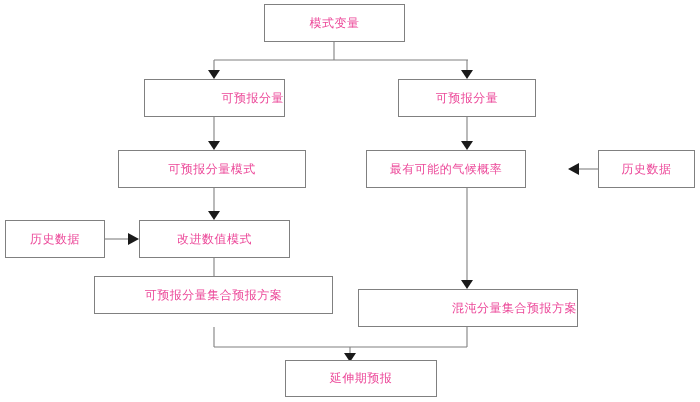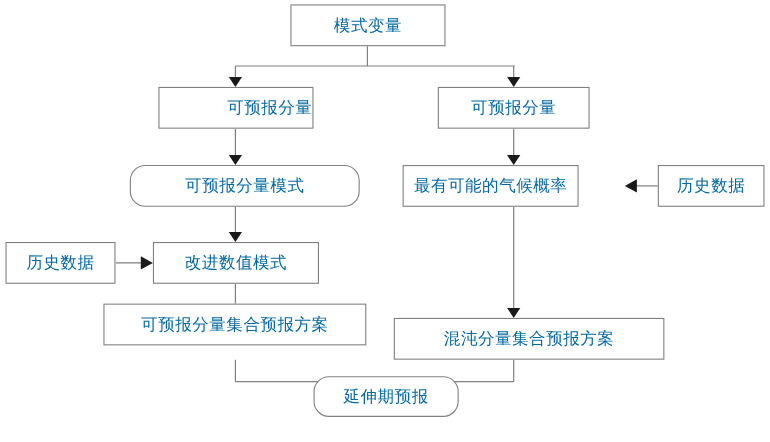--- a/index.html
+++ b/index.html
@@ -16,22 +16,22 @@
     overflow: hidden;
   }
   .node {
     position: absolute;
     box-sizing: border-box;
     border: 1px solid #808080;
     background: #ffffff;
     display: flex;
     align-items: center;
     justify-content: center;
-    color: #0369a1;
-    font-size: 15px;
+    color: #ec4899;
+    font-size: 12px;
     letter-spacing: 0.5px;
     white-space: nowrap;
     z-index: 2;
   }
   svg.edges {
     position: absolute;
     left: 0;
     top: 0;
     width: 700px;
     height: 402px;
@@ -96,21 +96,21 @@
   </div>
 
   <div class="node" style="left:144px; top:79px; width:141px; height:38px;justify-content:flex-end;">
     <span>可预报分量</span>
   </div>
 
   <div class="node" style="left:398px; top:79px; width:138px; height:38px;">
     <span>可预报分量</span>
   </div>
 
-  <div class="node" style="left:118px; top:150px; width:209px; height:38px;border-radius:14px;">
+  <div class="node" style="left:118px; top:150px; width:188px; height:38px;">
     <span>可预报分量模式</span>
   </div>
 
   <div class="node" style="left:366px; top:150px; width:160px; height:38px;">
     <span>最有可能的气候概率</span>
   </div>
 
   <div class="node" style="left:598px; top:150px; width:97px; height:38px;">
     <span>历史数据</span>
   </div>
@@ -120,21 +120,21 @@
   </div>
 
   <div class="node" style="left:139px; top:220px; width:151px; height:38px;">
     <span>改进数值模式</span>
   </div>
 
   <div class="node" style="left:94px; top:276px; width:239px; height:38px;font-family:Liberation Serif, serif;">
     <span>可预报分量集合预报方案</span>
   </div>
 
-  <div class="node" style="left:358px; top:289px; width:246px; height:38px;">
+  <div class="node" style="left:358px; top:289px; width:220px; height:38px;justify-content:flex-end;">
     <span>混沌分量集合预报方案</span>
   </div>
 
-  <div class="node" style="left:285px; top:342px; width:132px; height:37px;border-radius:14px;">
+  <div class="node" style="left:285px; top:360px; width:152px; height:37px;">
     <span>延伸期预报</span>
   </div>
 
 </div>
 
 </body></html>

